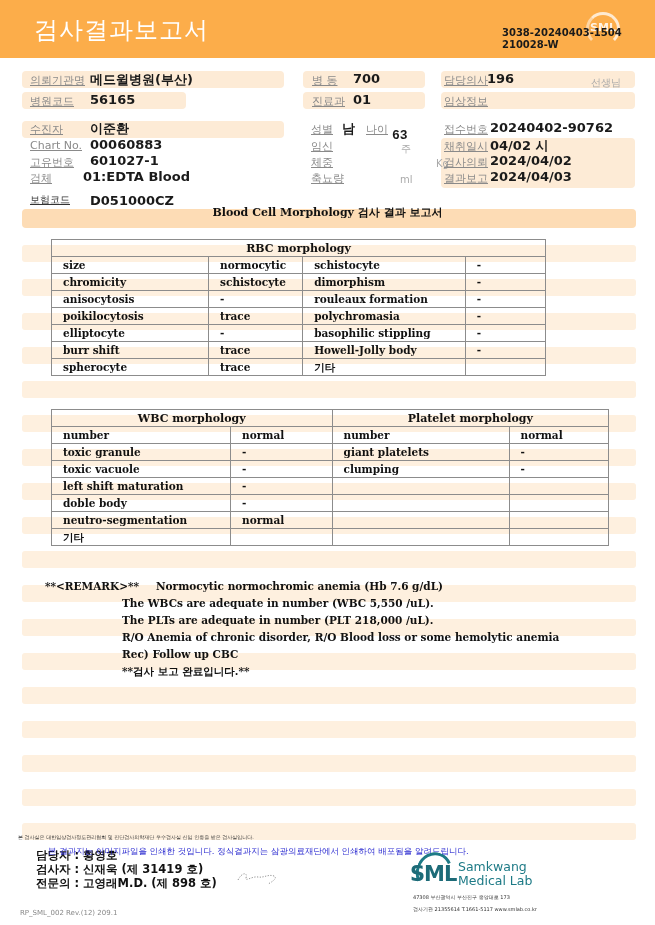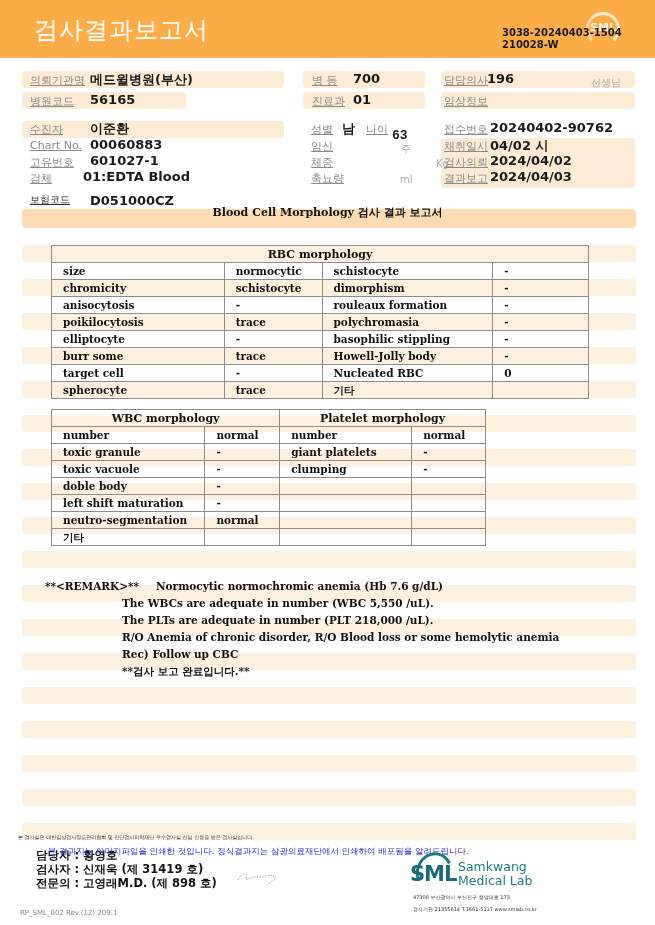--- a/index.html
+++ b/index.html
@@ -149,21 +149,21 @@
 <div class="stripe" style="top:619px;"></div>
 <div class="stripe" style="top:653px;"></div>
 <div class="stripe" style="top:687px;"></div>
 <div class="stripe" style="top:721px;"></div>
 <div class="stripe" style="top:755px;"></div>
 <div class="stripe" style="top:789px;"></div>
 <div class="stripe" style="top:823px;"></div>
 
 <div class="report-title">Blood Cell Morphology 검사 결과 보고서</div>
 
-<table class="morph" style="left:51px;top:245px;width:538px;">
+<table class="morph" style="left:51px;top:239px;width:495px;">
   <colgroup>
       <col style="width:173px">
       <col style="width:98px">
       <col style="width:171px">
       <col style="width:96px">
     </colgroup>
   <tbody>
       <tr>
         <th colspan="4">RBC morphology</th>
       </tr>
@@ -191,41 +191,35 @@
         <td>polychromasia</td>
         <td>-</td>
       </tr>
   <tr>
         <td>elliptocyte</td>
         <td>-</td>
         <td>basophilic stippling</td>
         <td>-</td>
       </tr>
   <tr>
-        <td>burr some</td>
+        <td>burr shift</td>
         <td>trace</td>
         <td>Howell-Jolly body</td>
         <td>-</td>
-      </tr>
-  <tr>
-        <td>target cell</td>
-        <td>-</td>
-        <td>Nucleated RBC</td>
-        <td>0</td>
       </tr>
   <tr>
         <td>spherocyte</td>
         <td>trace</td>
         <td>기타</td>
         <td></td>
       </tr>
 </tbody>
   </table>
 
-<table class="morph" style="left:51px;top:409px;width:435px;">
+<table class="morph" style="left:51px;top:409px;width:558px;">
   <colgroup>
       <col style="width:173px">
       <col style="width:98px">
       <col style="width:171px">
       <col style="width:96px">
     </colgroup>
   <tbody>
       <tr>
         <th colspan="2">WBC morphology</th>
         <th colspan="2">Platelet morphology</th>
@@ -242,27 +236,27 @@
         <td>giant platelets</td>
         <td>-</td>
       </tr>
   <tr>
         <td>toxic vacuole</td>
         <td>-</td>
         <td>clumping</td>
         <td>-</td>
       </tr>
   <tr>
+        <td>left shift maturation</td>
+        <td>-</td>
+        <td></td>
+        <td></td>
+      </tr>
+  <tr>
         <td>doble body</td>
-        <td>-</td>
-        <td></td>
-        <td></td>
-      </tr>
-  <tr>
-        <td>left shift maturation</td>
         <td>-</td>
         <td></td>
         <td></td>
       </tr>
   <tr>
         <td>neutro-segmentation</td>
         <td>normal</td>
         <td></td>
         <td></td>
       </tr>

